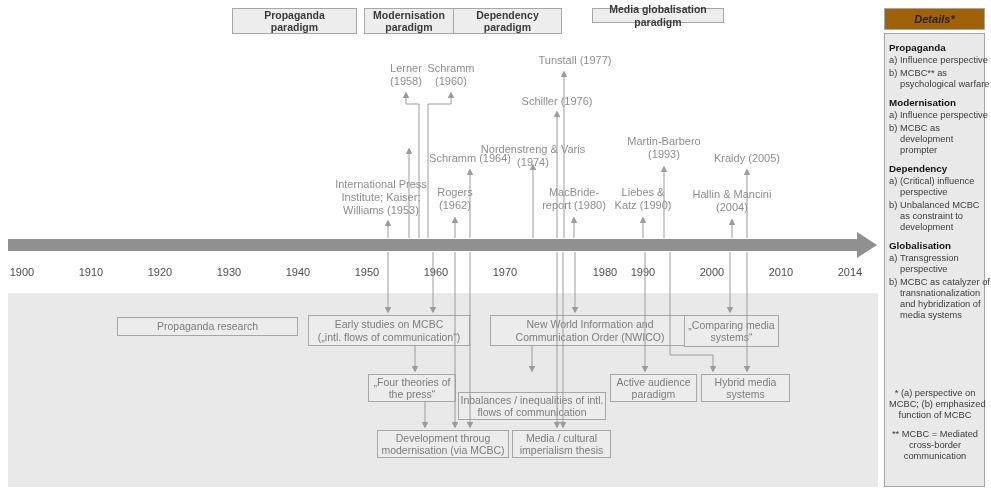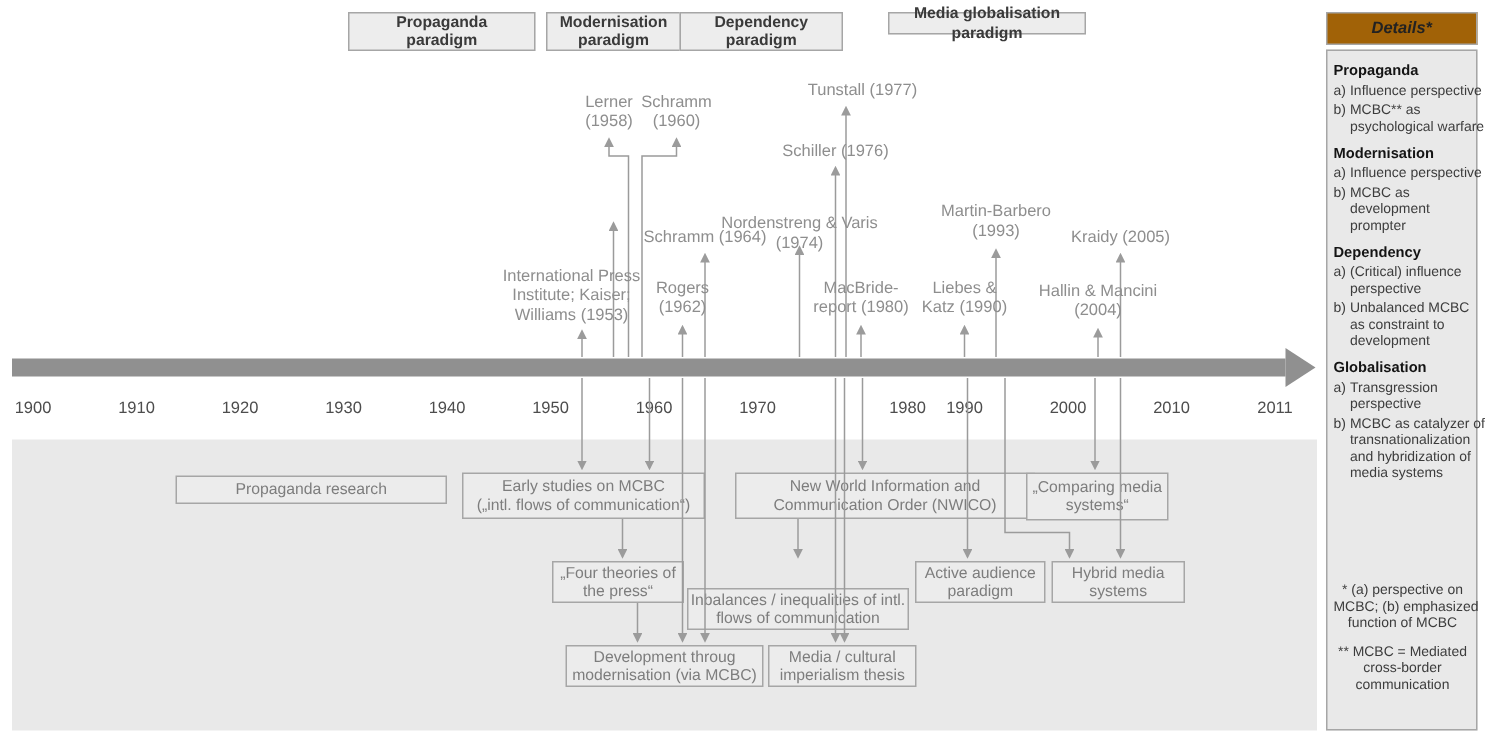--- a/index.html
+++ b/index.html
@@ -80,21 +80,21 @@
   <div class="year" style="left:140px;">1920</div>
   <div class="year" style="left:209px;">1930</div>
   <div class="year" style="left:278px;">1940</div>
   <div class="year" style="left:347px;">1950</div>
   <div class="year" style="left:416px;">1960</div>
   <div class="year" style="left:485px;">1970</div>
   <div class="year" style="left:554px;margin-left:31px;">1980</div>
   <div class="year" style="left:623px;">1990</div>
   <div class="year" style="left:692px;">2000</div>
   <div class="year" style="left:761px;">2010</div>
-  <div class="year" style="left:830px;">2011</div>
+  <div class="year" style="left:830px;">2014</div>
 
   <div id="panel"></div>
 
   <div class="rbox" style="left:117px;top:317px;width:181px;height:19px;">Propaganda research</div>
   <div class="rbox" style="left:308px;top:315px;width:162px;height:31px;">Early studies on MCBC
 („intl. flows of communication“)</div>
   <div class="rbox" style="left:490px;top:315px;width:200px;height:31px;">New World Information and
 Communication Order (NWICO)</div>
   <div class="rbox" style="left:368px;top:374px;width:88px;height:28px;">„Four theories of
 the press“</div>

